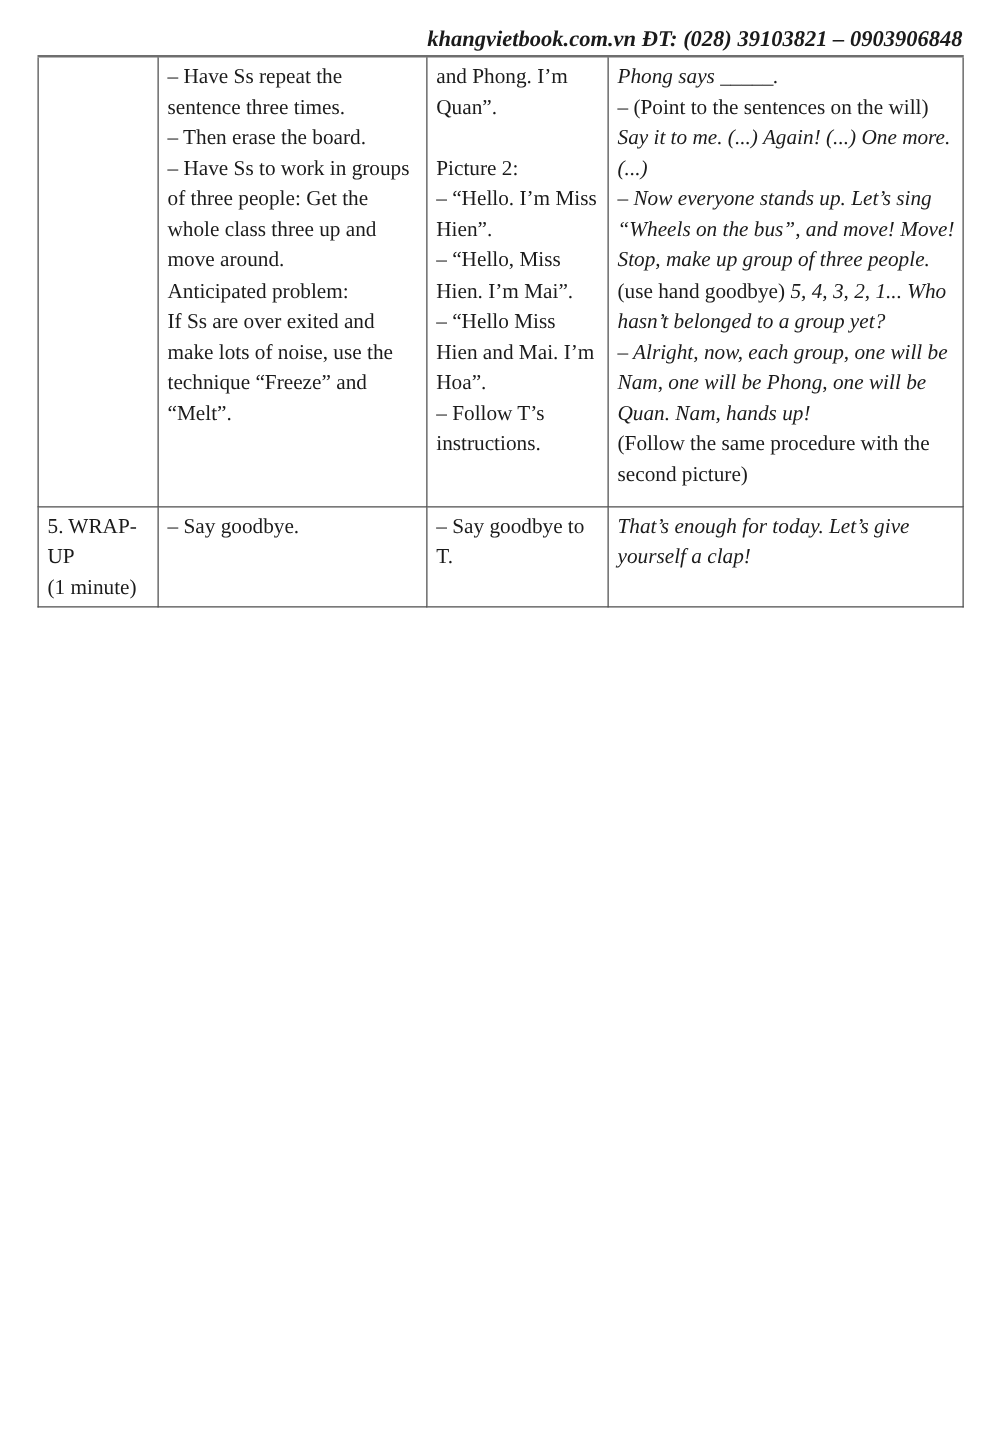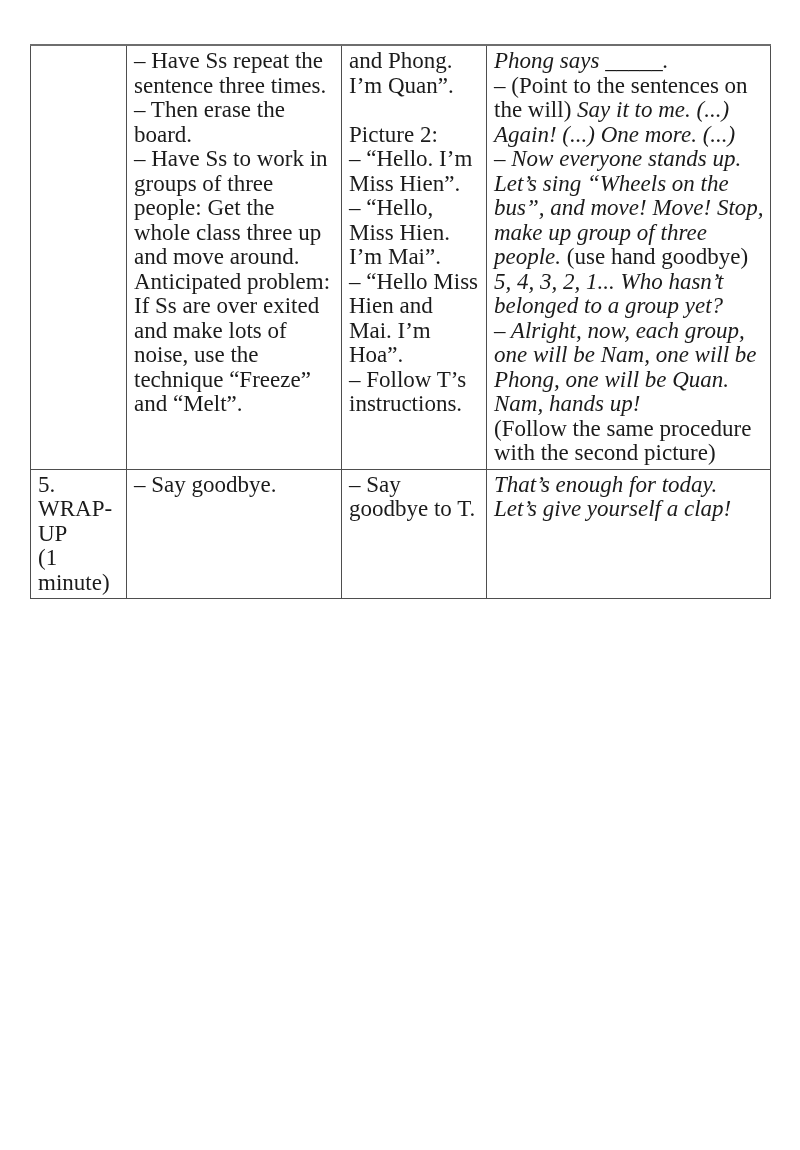--- a/index.html
+++ b/index.html
@@ -31,21 +31,21 @@
     width: 740px;
     border-collapse: collapse;
     table-layout: fixed;
     border: 1px solid #4e4e4e;
     border-top: 2px solid #6e6e6e;
   }
   .lesson-table td {
     border: 1px solid #4e4e4e;
     vertical-align: top;
     padding: 3px 6px 3px 7px;
-    font-size: 23px;
+    font-size: 17px;
     line-height: 24.5px;
     word-wrap: break-word;
   }
   tr.row-content { height: 360px; }
   tr.row-wrapup  { height: 74px; margin-top: 36px; }
   .para { margin: 0; }
   .seg-regular { font-style: normal; font-weight: normal; }
   .seg-bold    { font-style: normal; font-weight: normal; }
   .seg-italic  { font-style: italic; font-weight: normal; }
   .page-number {
@@ -56,20 +56,23 @@
     text-align: right;
     font-size: 17px;
     line-height: 24px;
   }
 </style>
 </head>
 <body>
 
 <div class="page">
 
+  <div class="header">
+    <span>khangvietbook.com.vn ĐT: (028) 39103821 – 0903906848</span>
+  </div>
 
   <table class="lesson-table">
     <colgroup>
       <col style="width:96px">
       <col style="width:215px">
       <col style="width:145px">
       <col style="width:284px">
     </colgroup>
     <tbody>
         <tr class="row-content">

